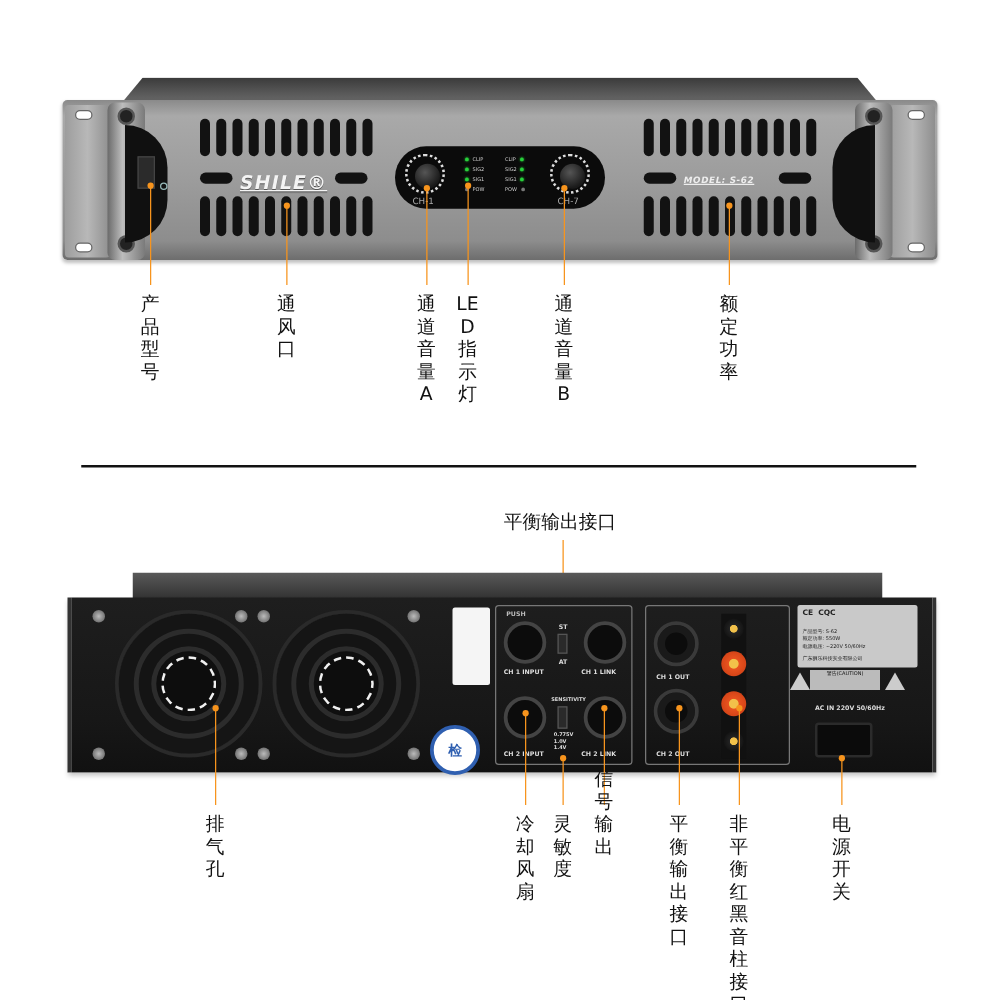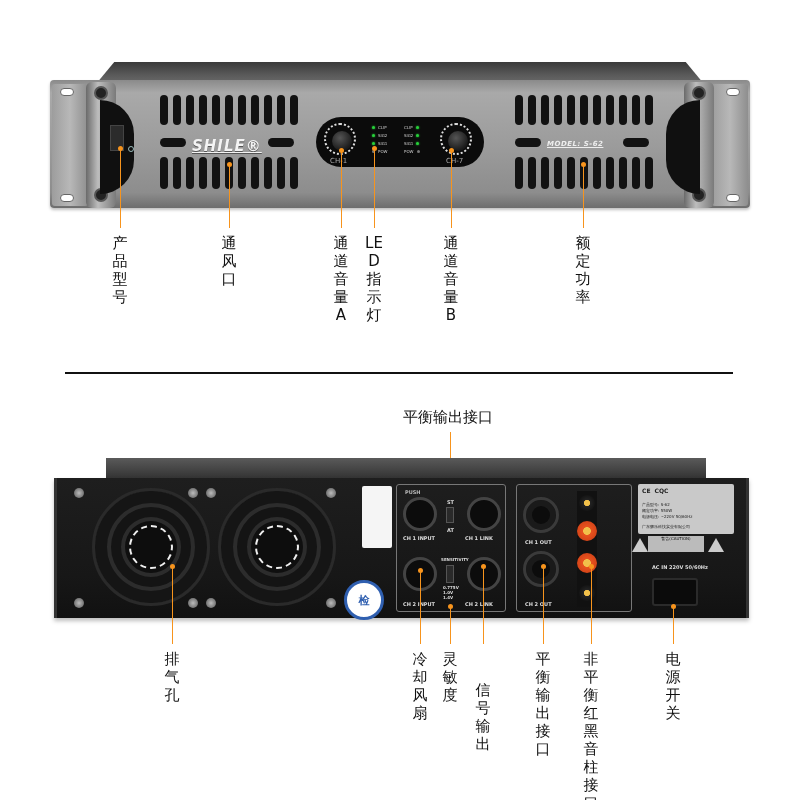--- a/index.html
+++ b/index.html
@@ -334,16 +334,16 @@
 <div class="abs dot" style="left:541px;top:564px;"></div>
 <div class="abs leader" style="left:543px;top:566px;height:78px;"></div>
 <div class="abs dot" style="left:589px;top:564px;"></div>
 <div class="abs leader" style="left:591px;top:566px;height:78px;"></div>
 <div class="abs dot" style="left:671px;top:604px;"></div>
 <div class="abs leader" style="left:673px;top:606px;height:38px;"></div>
 
 <div class="abs vlabel" style="left:163px;top:650px;">排气孔</div>
 <div class="abs vlabel" style="left:411px;top:650px;">冷却风扇</div>
 <div class="abs vlabel" style="left:441px;top:650px;">灵敏度</div>
-<div class="abs vlabel" style="left:474px;top:681px;">信号输出</div>
+<div class="abs vlabel" style="left:474px;top:616px;font-family:Liberation Mono, monospace;">信号输出</div>
 <div class="abs vlabel" style="left:534px;top:650px;">平衡输出接口</div>
 <div class="abs vlabel" style="left:582px;top:650px;">非平衡红黑音柱接口</div>
 <div class="abs vlabel" style="left:664px;top:650px;">电源开关</div>
 
 </body></html>

